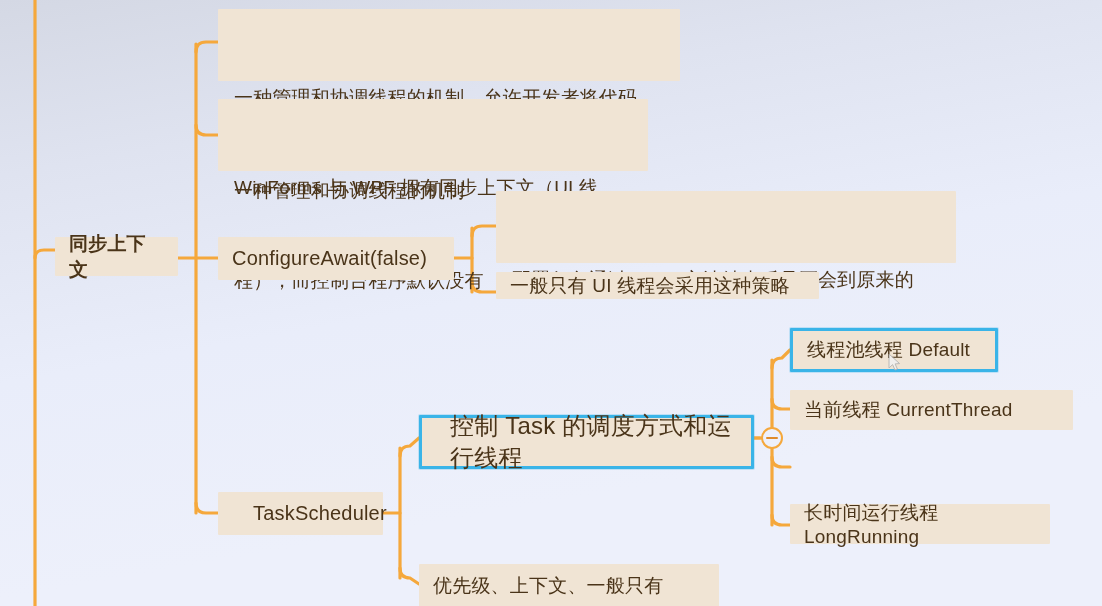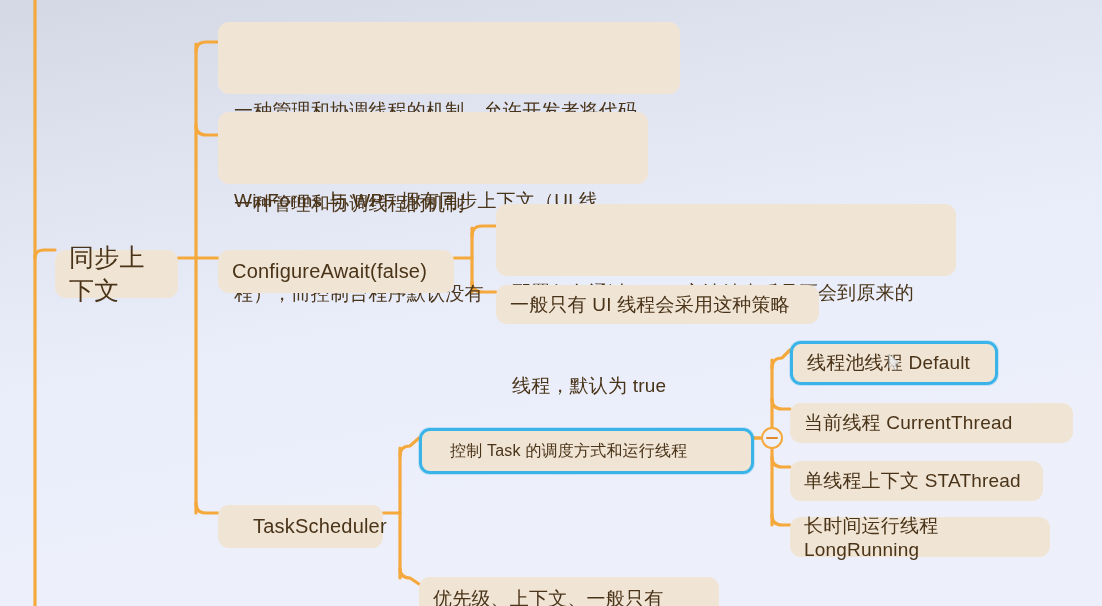--- a/index.html
+++ b/index.html
@@ -8,28 +8,27 @@
     font-family:"Liberation Sans","DejaVu Sans",sans-serif;
     background:linear-gradient(170deg,#d4d8e4 0%,#dfe3f0 22%,#e9edfa 48%,#edf0fb 75%,#edf0fb 100%);
     position:relative;
   }
   #canvas { position:absolute; inset:0; }
   #wires { position:absolute; left:0; top:0; width:1102px; height:606px; pointer-events:none; }
 
   .node {
     position:absolute;
     background:#f0e4d4;
-    border-radius:11px;
+    border-radius:1px;
     color:#4a3419;
     display:flex;
     align-items:center;
     padding:0 14px;
     letter-spacing:.2px;
     white-space:pre-wrap;
-    margin-top:13px;
   }
   .node.multiline { display:block; padding:11px 16px; }
   .node .ln { display:block; }
 
   .selected { border:3px solid #3ab4e8; box-shadow:0 0 0 1px rgba(58,180,232,.25); }
 
   .toggle { position:absolute; width:22px; height:22px; border-radius:50%;
             background:#edf0fb; border:2.2px solid #f5a83c; }
   .toggle::before { content:""; position:absolute; left:3px; right:3px; top:50%;
             height:2.2px; margin-top:-1.1px; background:#e08b2a; border-radius:2px; }
@@ -72,68 +71,64 @@
       <path d="M772 368 q0 -10 10 -10 L790 350"></path>
       <path d="M772 399 q0 10 10 10 L790 409"></path>
       <path d="M772 457 q0 10 10 10 L790 467"></path>
       <path d="M772 515 q0 10 10 10 L790 525"></path>
 
       <path d="M754 438 L760 438"></path>
       <path d="M784 438 L790 438" stroke-width="0"></path>
     </g>
   </svg>
 
-  <div class="node" style="left:55px; top:237px; width:123px; height:48px; font-size:25px;">
+  <div class="node" style="left:55px; top:237px; width:123px; height:39px; font-size:19px;font-weight:bold;">
     <span>同步上下文</span>
   </div>
 
   <div class="node multiline" style="left:218px; top:9px; width:462px; height:72px; font-size:19px; line-height:31px;">
     <span class="ln">一种管理和协调线程的机制，允许开发者将代码</span>
     <span class="ln">一种管理和协调线程的机制</span>
   </div>
 
   <div class="node multiline" style="left:218px; top:99px; width:430px; height:72px; font-size:19px; line-height:31px;">
     <span class="ln">WinForms 与 WPF 拥有同步上下文（UI 线</span>
     <span class="ln">程），而控制台程序默认没有</span>
   </div>
 
   <div class="node" style="left:218px; top:237px; width:236px; height:43px; font-size:20px;align-items:center;">
     <span>ConfigureAwait(false)</span>
   </div>
 
   <div class="node multiline" style="left:496px; top:191px; width:460px; height:72px; font-size:19px; line-height:31px;">
     <span class="ln">配置任务通过 await 方法结束后是否会到原来的</span>
-    <span class="ln">线程，默认为 true</span>
   </div>
 
-  <div class="node" style="left:496px; top:272px; width:323px; height:39px; font-size:19px;">
+  <div class="node" style="left:496px; top:272px; width:323px; height:27px; font-size:19px;">
     <span>一般只有 UI 线程会采用这种策略</span>
   </div>
 
   <div class="node" style="left:218px; top:492px; width:165px; height:43px; font-size:20px;padding-left:35px;">
     <span>TaskScheduler</span>
   </div>
 
-  <div class="node selected" style="left:419px; top:415px; width:335px; height:46px; font-size:16px;padding-left:28px;">
+  <div class="node selected" style="left:419px; top:415px; width:335px; height:54px; font-size:24px;padding-left:28px;">
     <span>控制 Task 的调度方式和运行线程</span>
   </div>
 
   <div class="toggle" style="left:761px; top:427px;"></div>
 
   <div class="node selected" style="left:790px; top:328px; width:208px; height:44px; font-size:19px;">
     <span>线程池线程 Default</span>
   </div>
 
   <div class="node" style="left:790px; top:390px; width:283px; height:40px; font-size:19px;">
     <span>当前线程 CurrentThread</span>
   </div>
 
-  <div class="node" style="left:790px; top:448px; width:253px; height:40px; font-size:19px;">
-    <span>单线程上下文 STAThread</span>
-  </div>
 
   <div class="node" style="left:790px; top:504px; width:260px; height:40px; font-size:19px;">
     <span>长时间运行线程 LongRunning</span>
   </div>
 
   <div class="node" style="left:419px; top:564px; width:300px; height:44px; font-size:19px;">
     <span>优先级、上下文、一般只有</span>
   </div>
 
   <svg class="cursor" style="left:888px; top:353px;" viewBox="0 0 13 19" xmlns="http://www.w3.org/2000/svg">

